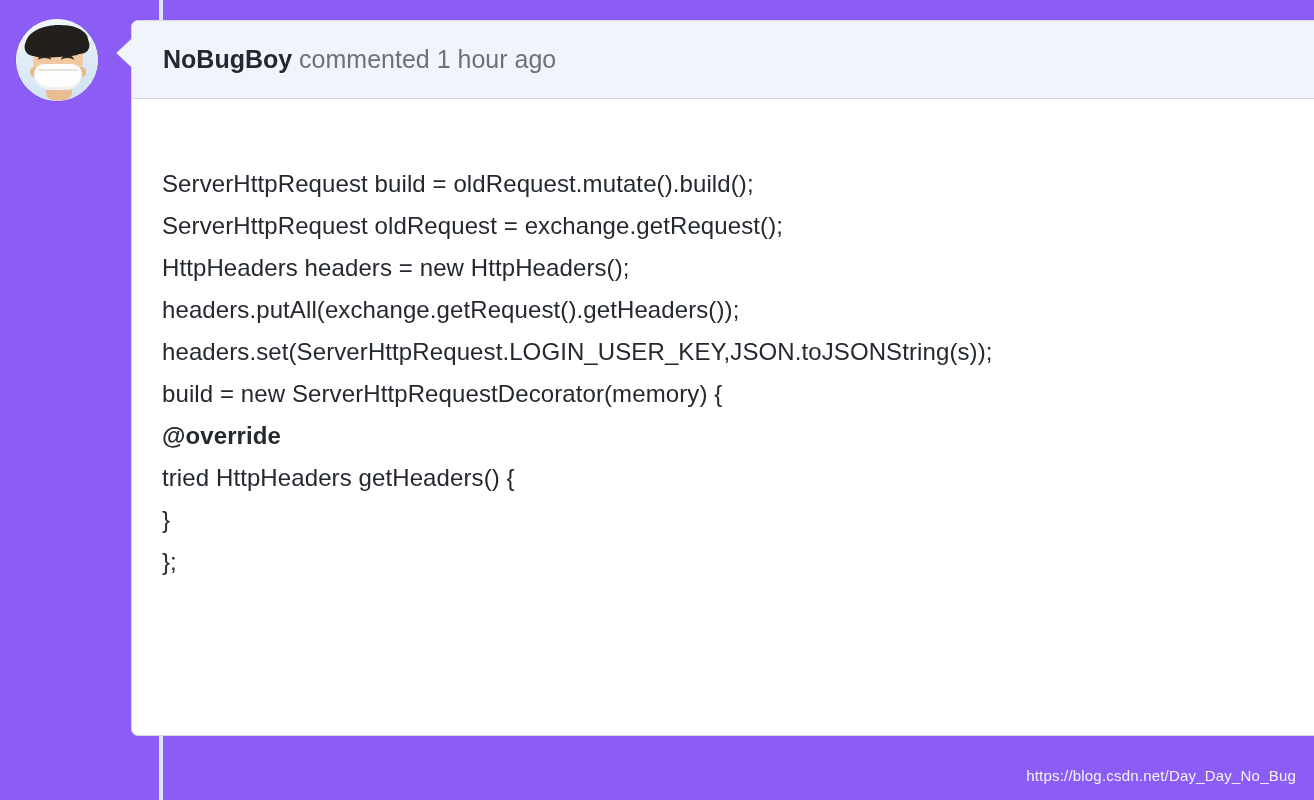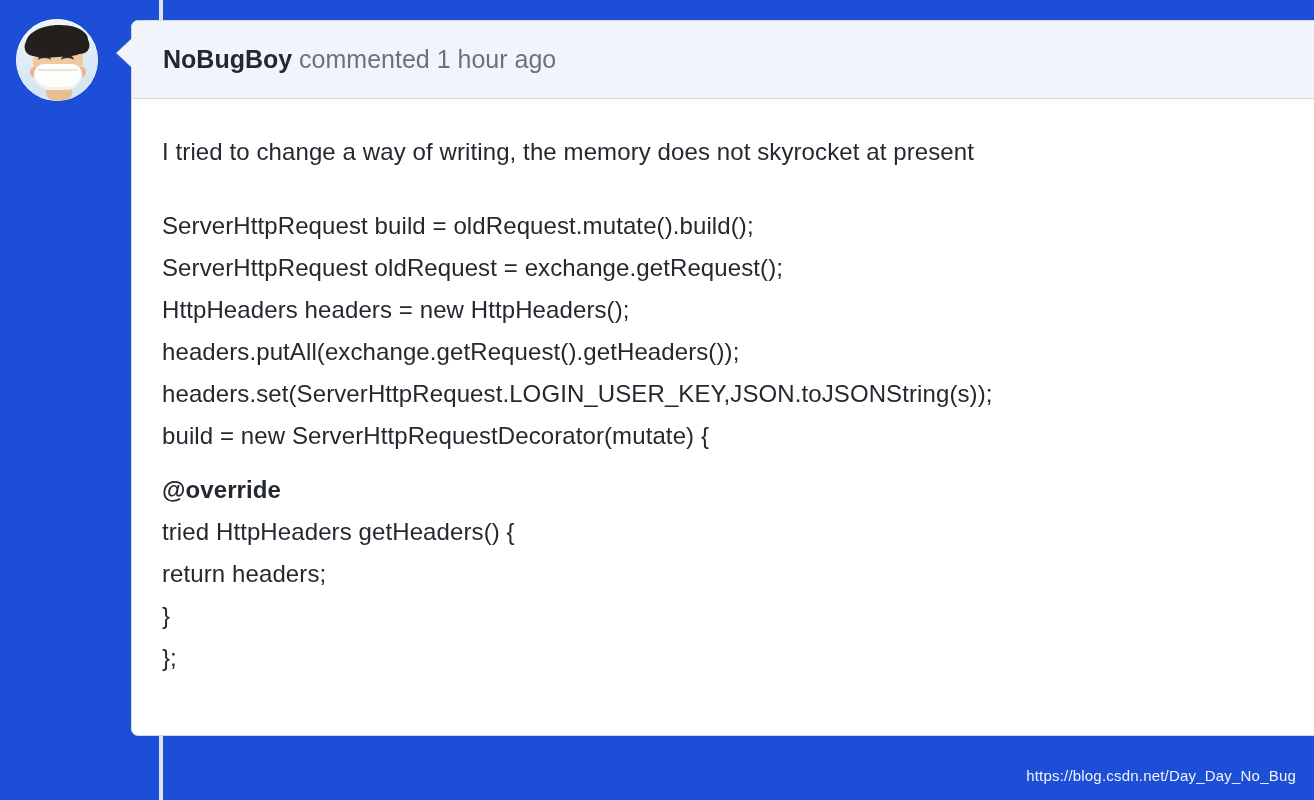--- a/index.html
+++ b/index.html
@@ -12,21 +12,21 @@
     height: 800px;
     overflow: hidden;
     font-family: "Liberation Sans", "DejaVu Sans", sans-serif;
     -webkit-font-smoothing: antialiased;
   }
 
   #page {
     position: relative;
     width: 1314px;
     height: 800px;
-    background: #1d4ed8;
+    background: #8b5cf6;
   }
 
   
   .timeline-rail {
     position: absolute;
     left: 159px;
     top: 0;
     width: 4px;
     height: 800px;
     background: #e1e4e8;
@@ -203,21 +203,20 @@
     color: #24292f;
     white-space: pre;
     letter-spacing: 0.1px;
   }
   .body-line.spacer {
     height: 32px;
     line-height: 32px;
   }
   .body-line.bold {
     font-weight: 700;
-    margin-top: 12px;
   }
 
   
   .watermark {
     position: absolute;
     right: 18px;
     bottom: 16px;
     font-size: 15px;
     color: #f3f4f5;
     letter-spacing: 0.2px;
@@ -254,31 +253,29 @@
     <div class="comment-header">
       <div class="caret-outer"></div>
       <div class="caret-inner"></div>
       <div class="header-text">
         <span class="author">NoBugBoy</span><span>&nbsp;</span><span class="meta">commented 1 hour ago</span>
       </div>
     </div>
 
     <div class="comment-body">
       <div id="body-lines">
-          <div class="body-line">I tried to change a way of writing, the memory does not skyrocket at present</div>
           <div class="body-line spacer"></div>
           <div class="body-line">ServerHttpRequest build = oldRequest.mutate().build();</div>
           <div class="body-line">ServerHttpRequest oldRequest = exchange.getRequest();</div>
           <div class="body-line">HttpHeaders headers = new HttpHeaders();</div>
           <div class="body-line">headers.putAll(exchange.getRequest().getHeaders());</div>
           <div class="body-line">headers.set(ServerHttpRequest.LOGIN_USER_KEY,JSON.toJSONString(s));</div>
-          <div class="body-line">build = new ServerHttpRequestDecorator(mutate) {</div>
+          <div class="body-line">build = new ServerHttpRequestDecorator(memory) {</div>
           <div class="body-line bold">@override</div>
           <div class="body-line">tried HttpHeaders getHeaders() {</div>
-          <div class="body-line">return headers;</div>
           <div class="body-line">}</div>
           <div class="body-line">};</div>
         </div>
     </div>
 
   </div>
 
   <div class="watermark">https://blog.csdn.net/Day_Day_No_Bug</div>
 
 </div>

